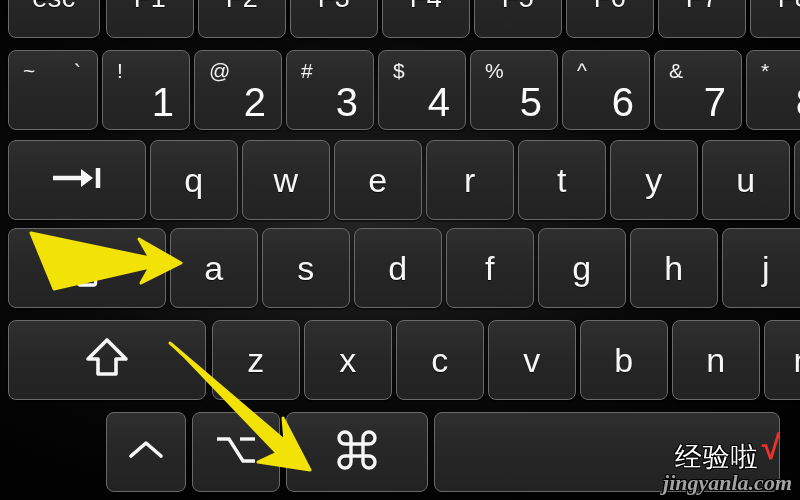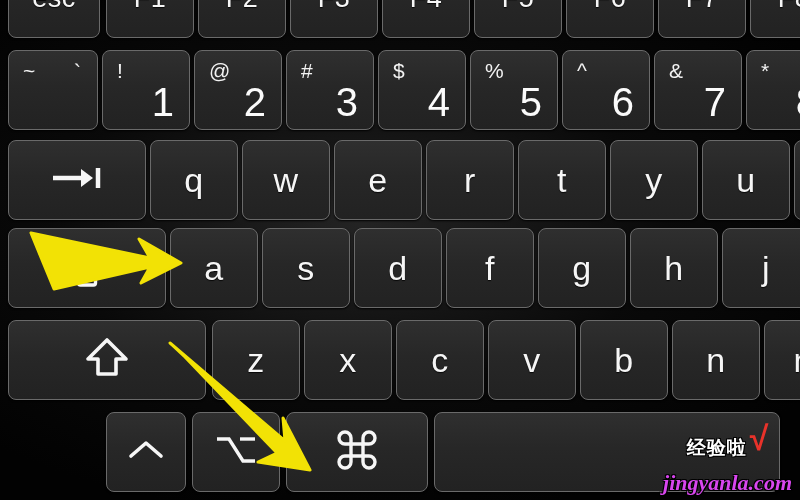--- a/index.html
+++ b/index.html
@@ -101,44 +101,44 @@
     line-height: 1;
   }
   #watermark .cn-row {
     display: flex;
     align-items: center;
     justify-content: center;
     gap: 2px;
   }
   #watermark .cn {
     font-family: "DejaVu Sans", sans-serif;
-    font-size: 19px;
-    font-weight: bold;
+    font-size: 27px;
+    font-weight: normal;
     color: #ffffff;
     text-shadow: 1px 1px 0 #000, -1px 1px 0 #000, 1px -1px 0 #000, -1px -1px 0 #000;
     letter-spacing: 1px;
     margin-top: 14px;
   }
   #watermark .check {
     font-size: 34px;
     color: #e8322a;
     font-weight: bold;
     line-height: 0.8;
     margin-left: 1px;
     transform: translateY(-2px);
   }
   #watermark .domain {
     font-family: "Liberation Serif", serif;
     font-size: 22px;
     font-weight: bold;
     font-style: italic;
-    color: #d946ef;
+    color: #a3a3a3;
     letter-spacing: 0px;
     text-shadow: 1px 1px 0 #000, -1px 1px 0 #000, 1px -1px 0 #000, -1px -1px 0 #000;
-    margin-top: 15px;
+    margin-top: 2px;
   }
 </style>
 </head>
 <body>
 
 <div id="keyboard">
 
   <div class="key fkey" style="left:8px; top:-42px; width:92px; height:80px;">
     <span class="glyph">esc</span>
   </div>

